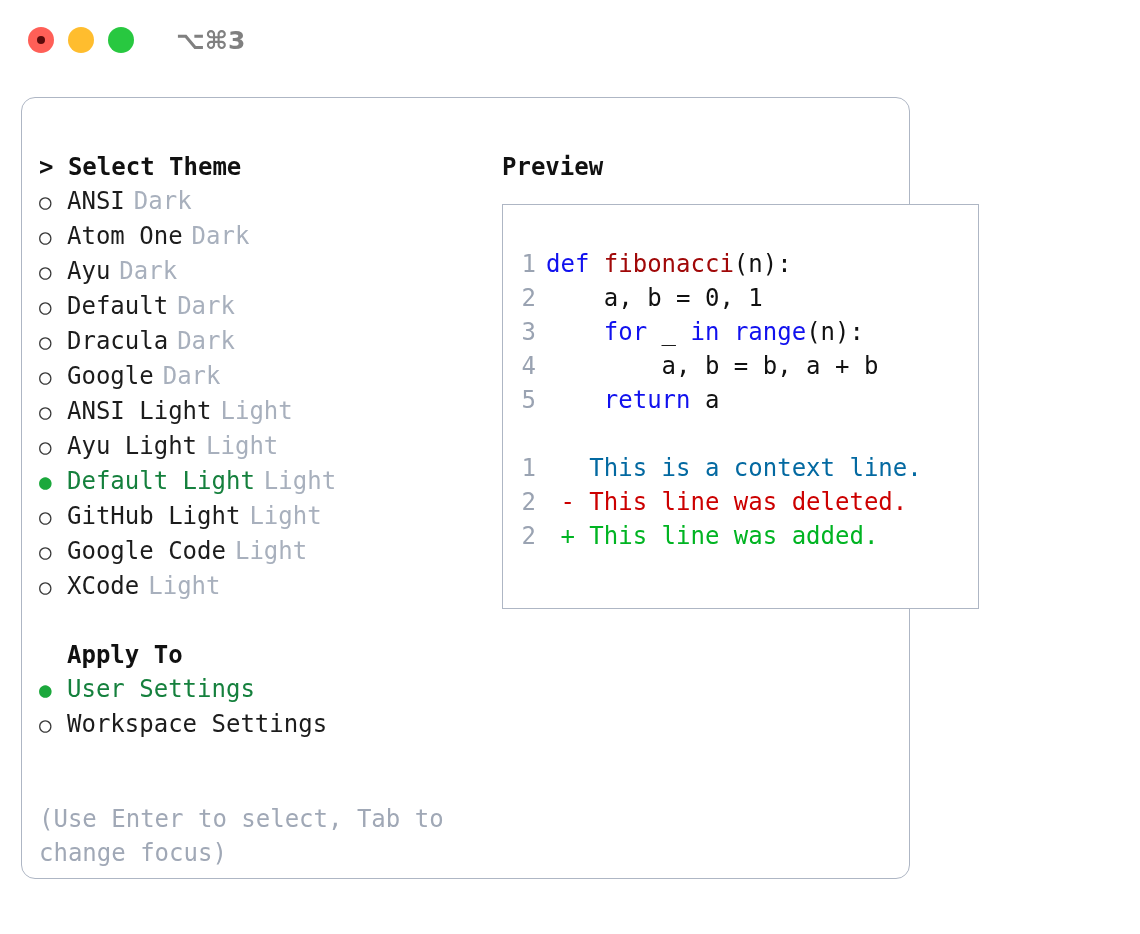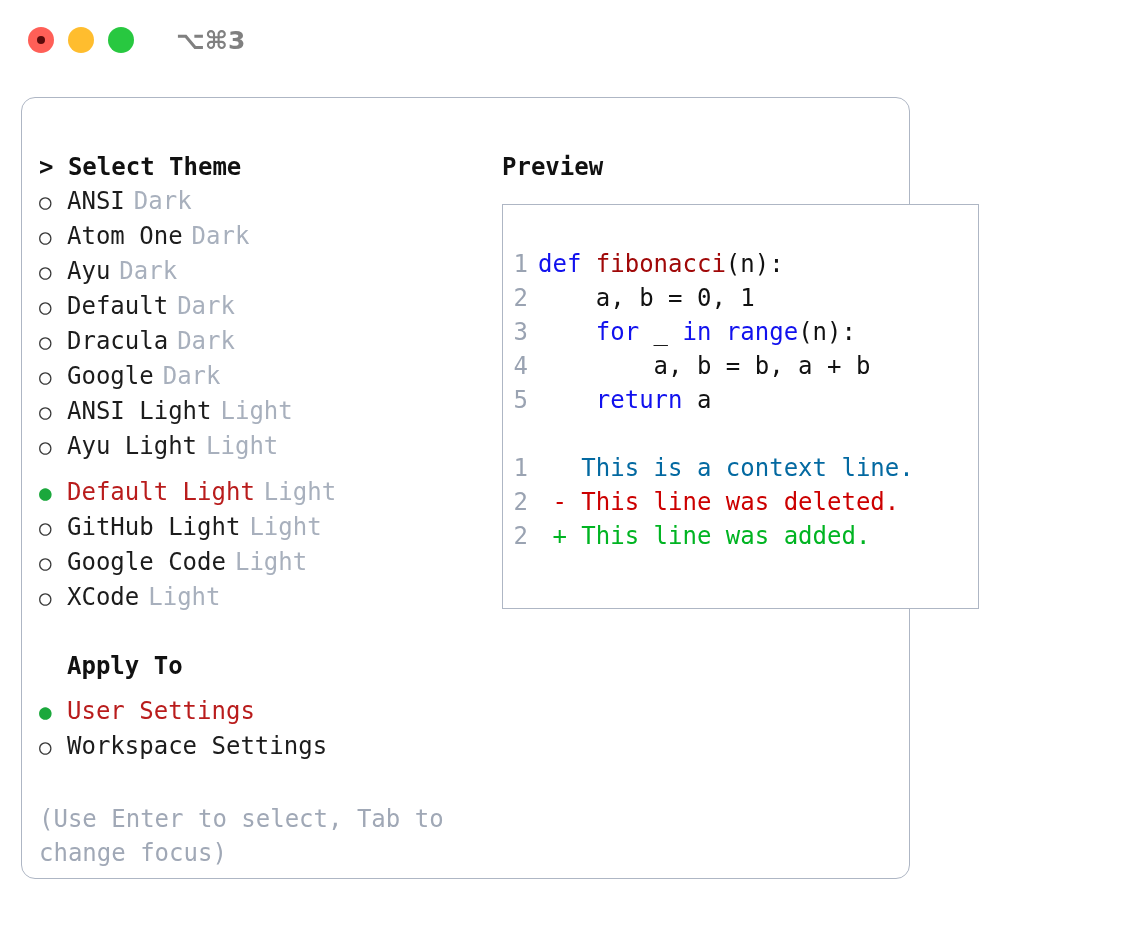--- a/index.html
+++ b/index.html
@@ -111,21 +111,21 @@
   }
   .bullet {
     display: inline-block;
     width: 28px;
     flex: 0 0 28px;
     color: #3a3a3a;
     font-size: 21px;
   }
   .opt-row.selected .bullet { color: #1BA83C; }
   .opt-label { color: #1c1c1c; }
-  .opt-row.selected .opt-label { color: #b91c1c; margin-top: 11px; }
+  .opt-row.selected .opt-label { color: #15803d; }
   .opt-tag {
     color: #a8b0bd;
     margin-left: 9px;
   }
 
   .spacer { height: 34px; }
 
   .hint {
     position: absolute;
     left: 17px;
@@ -148,21 +148,21 @@
     left: 480px;
     top: 106px;
     width: 477px;
     height: 405px;
     border: 1.6px solid #aeb6c4;
     box-sizing: border-box;
     background: #ffffff;
   }
   .code {
     position: absolute;
-    left: 3px;
+    left: 11px;
     top: 42px;
     font-size: 24px;
     line-height: 34px;
     white-space: pre;
   }
   .code-line { white-space: pre; }
   .lineno {
     display: inline-block;
     width: 22px;
     text-align: right;

